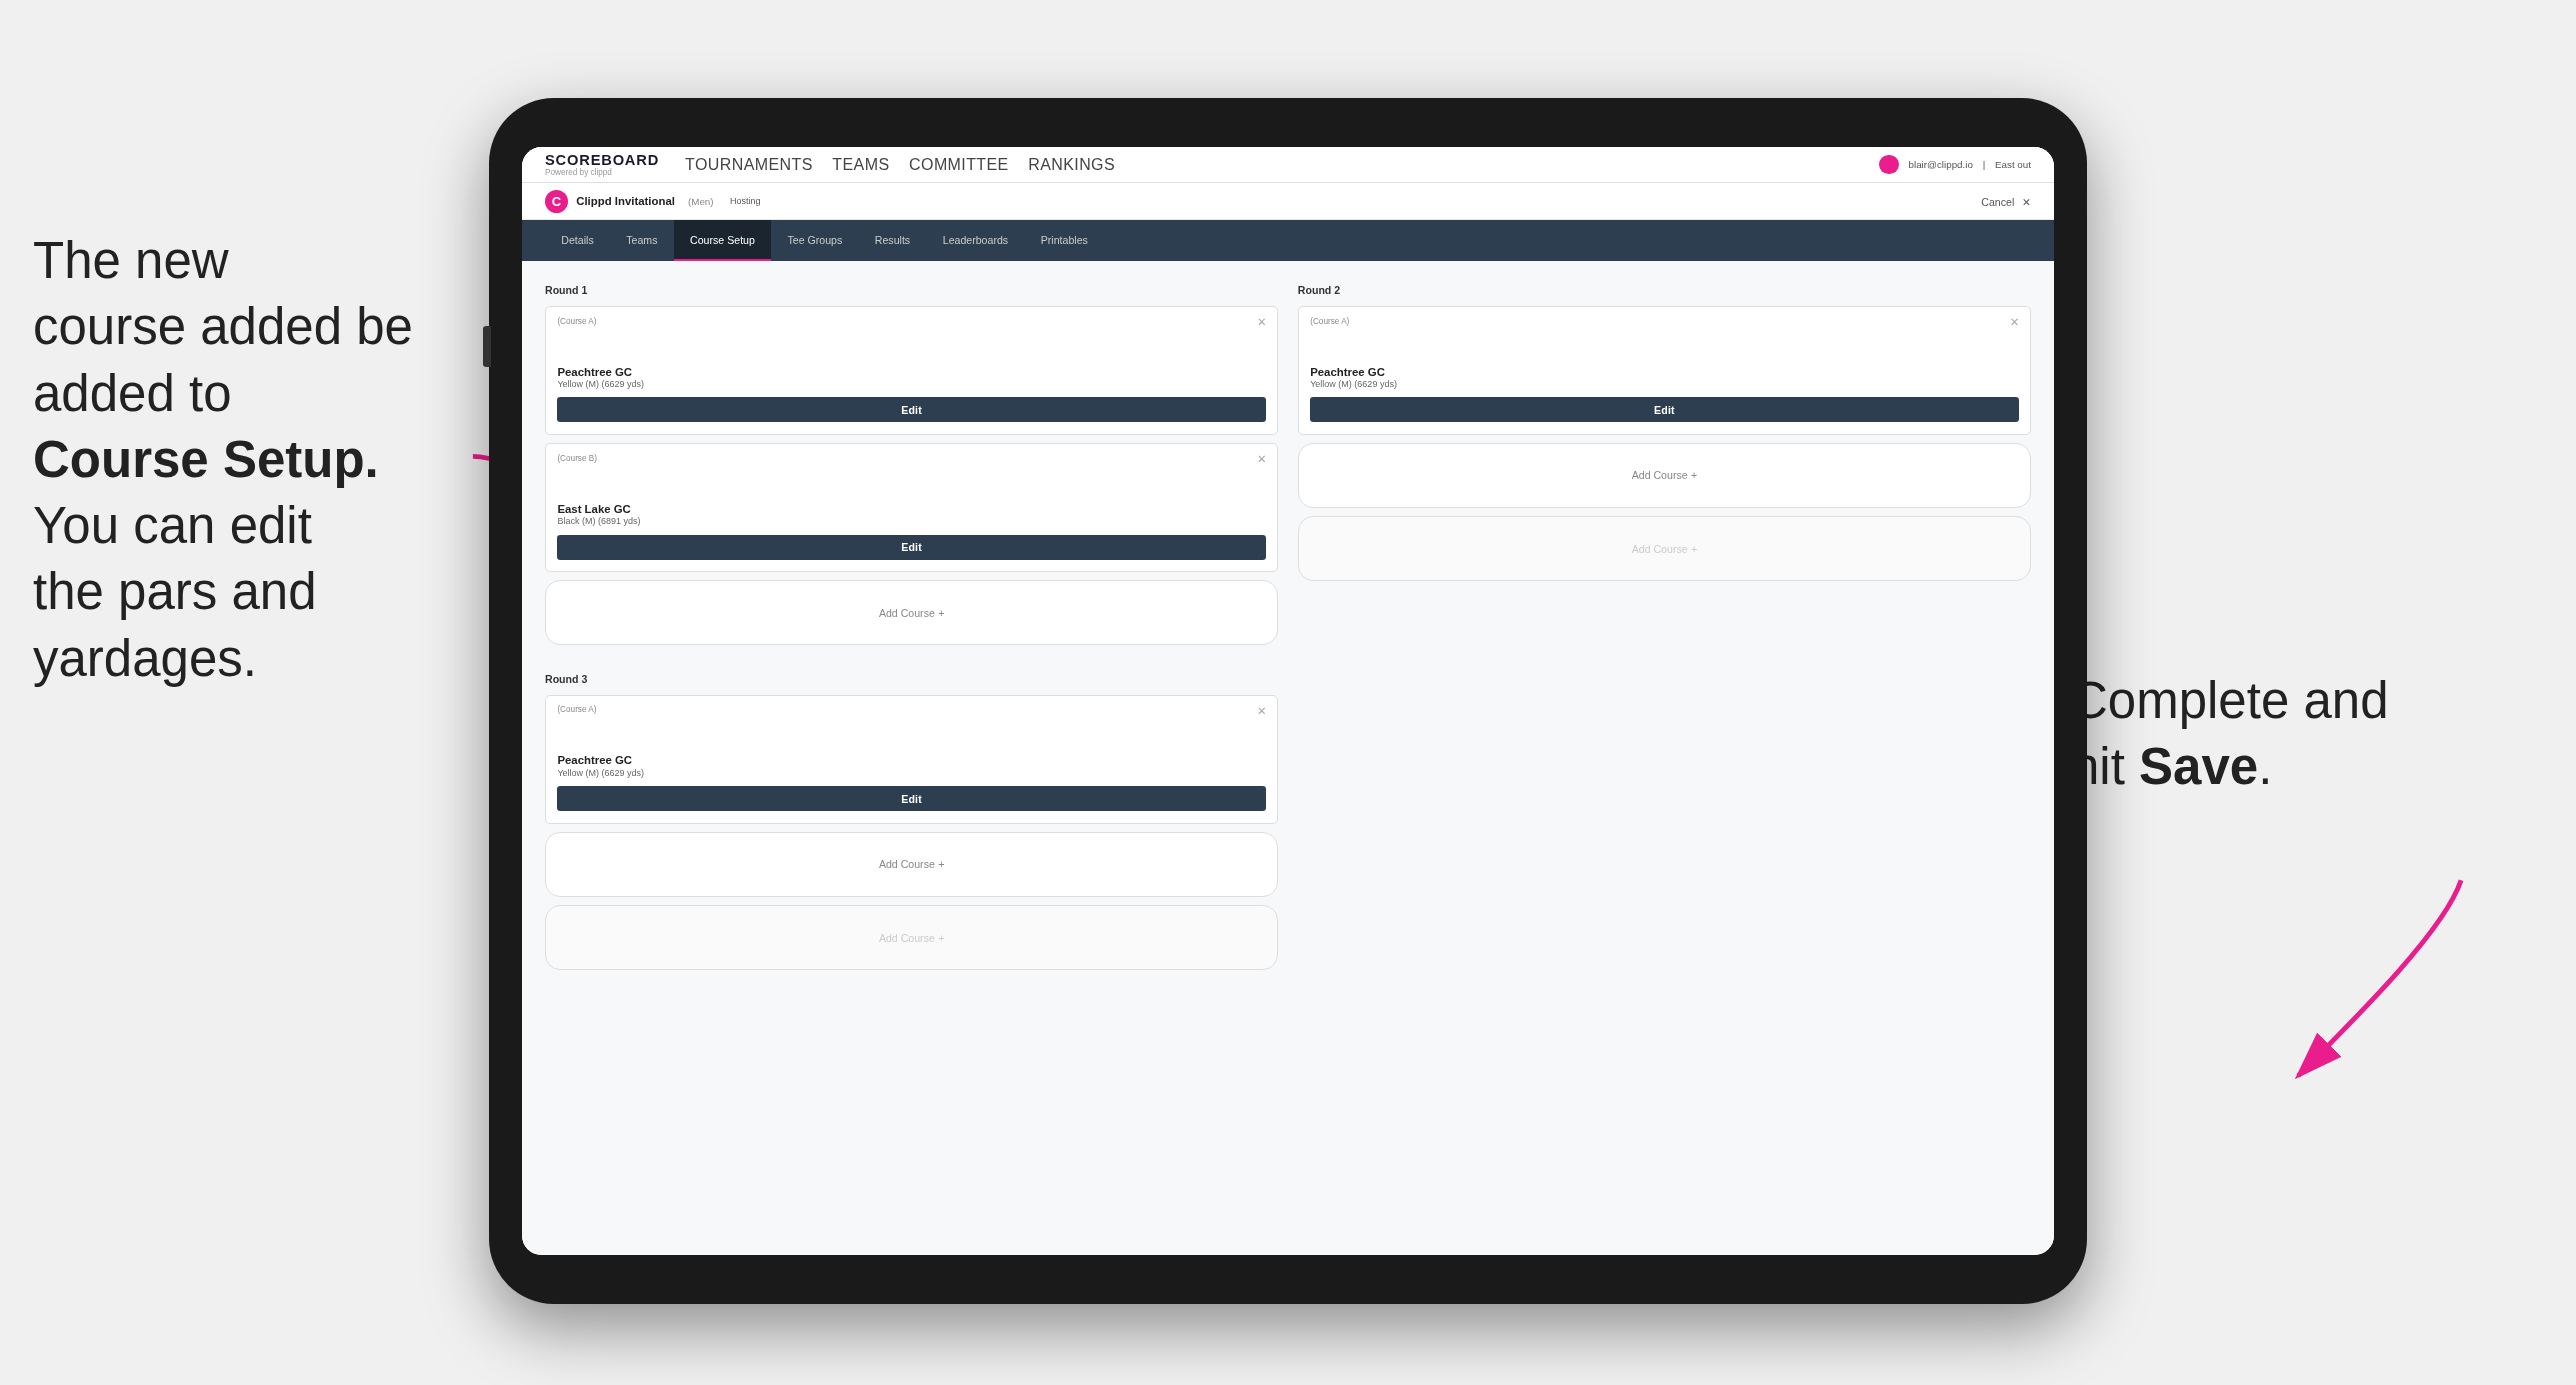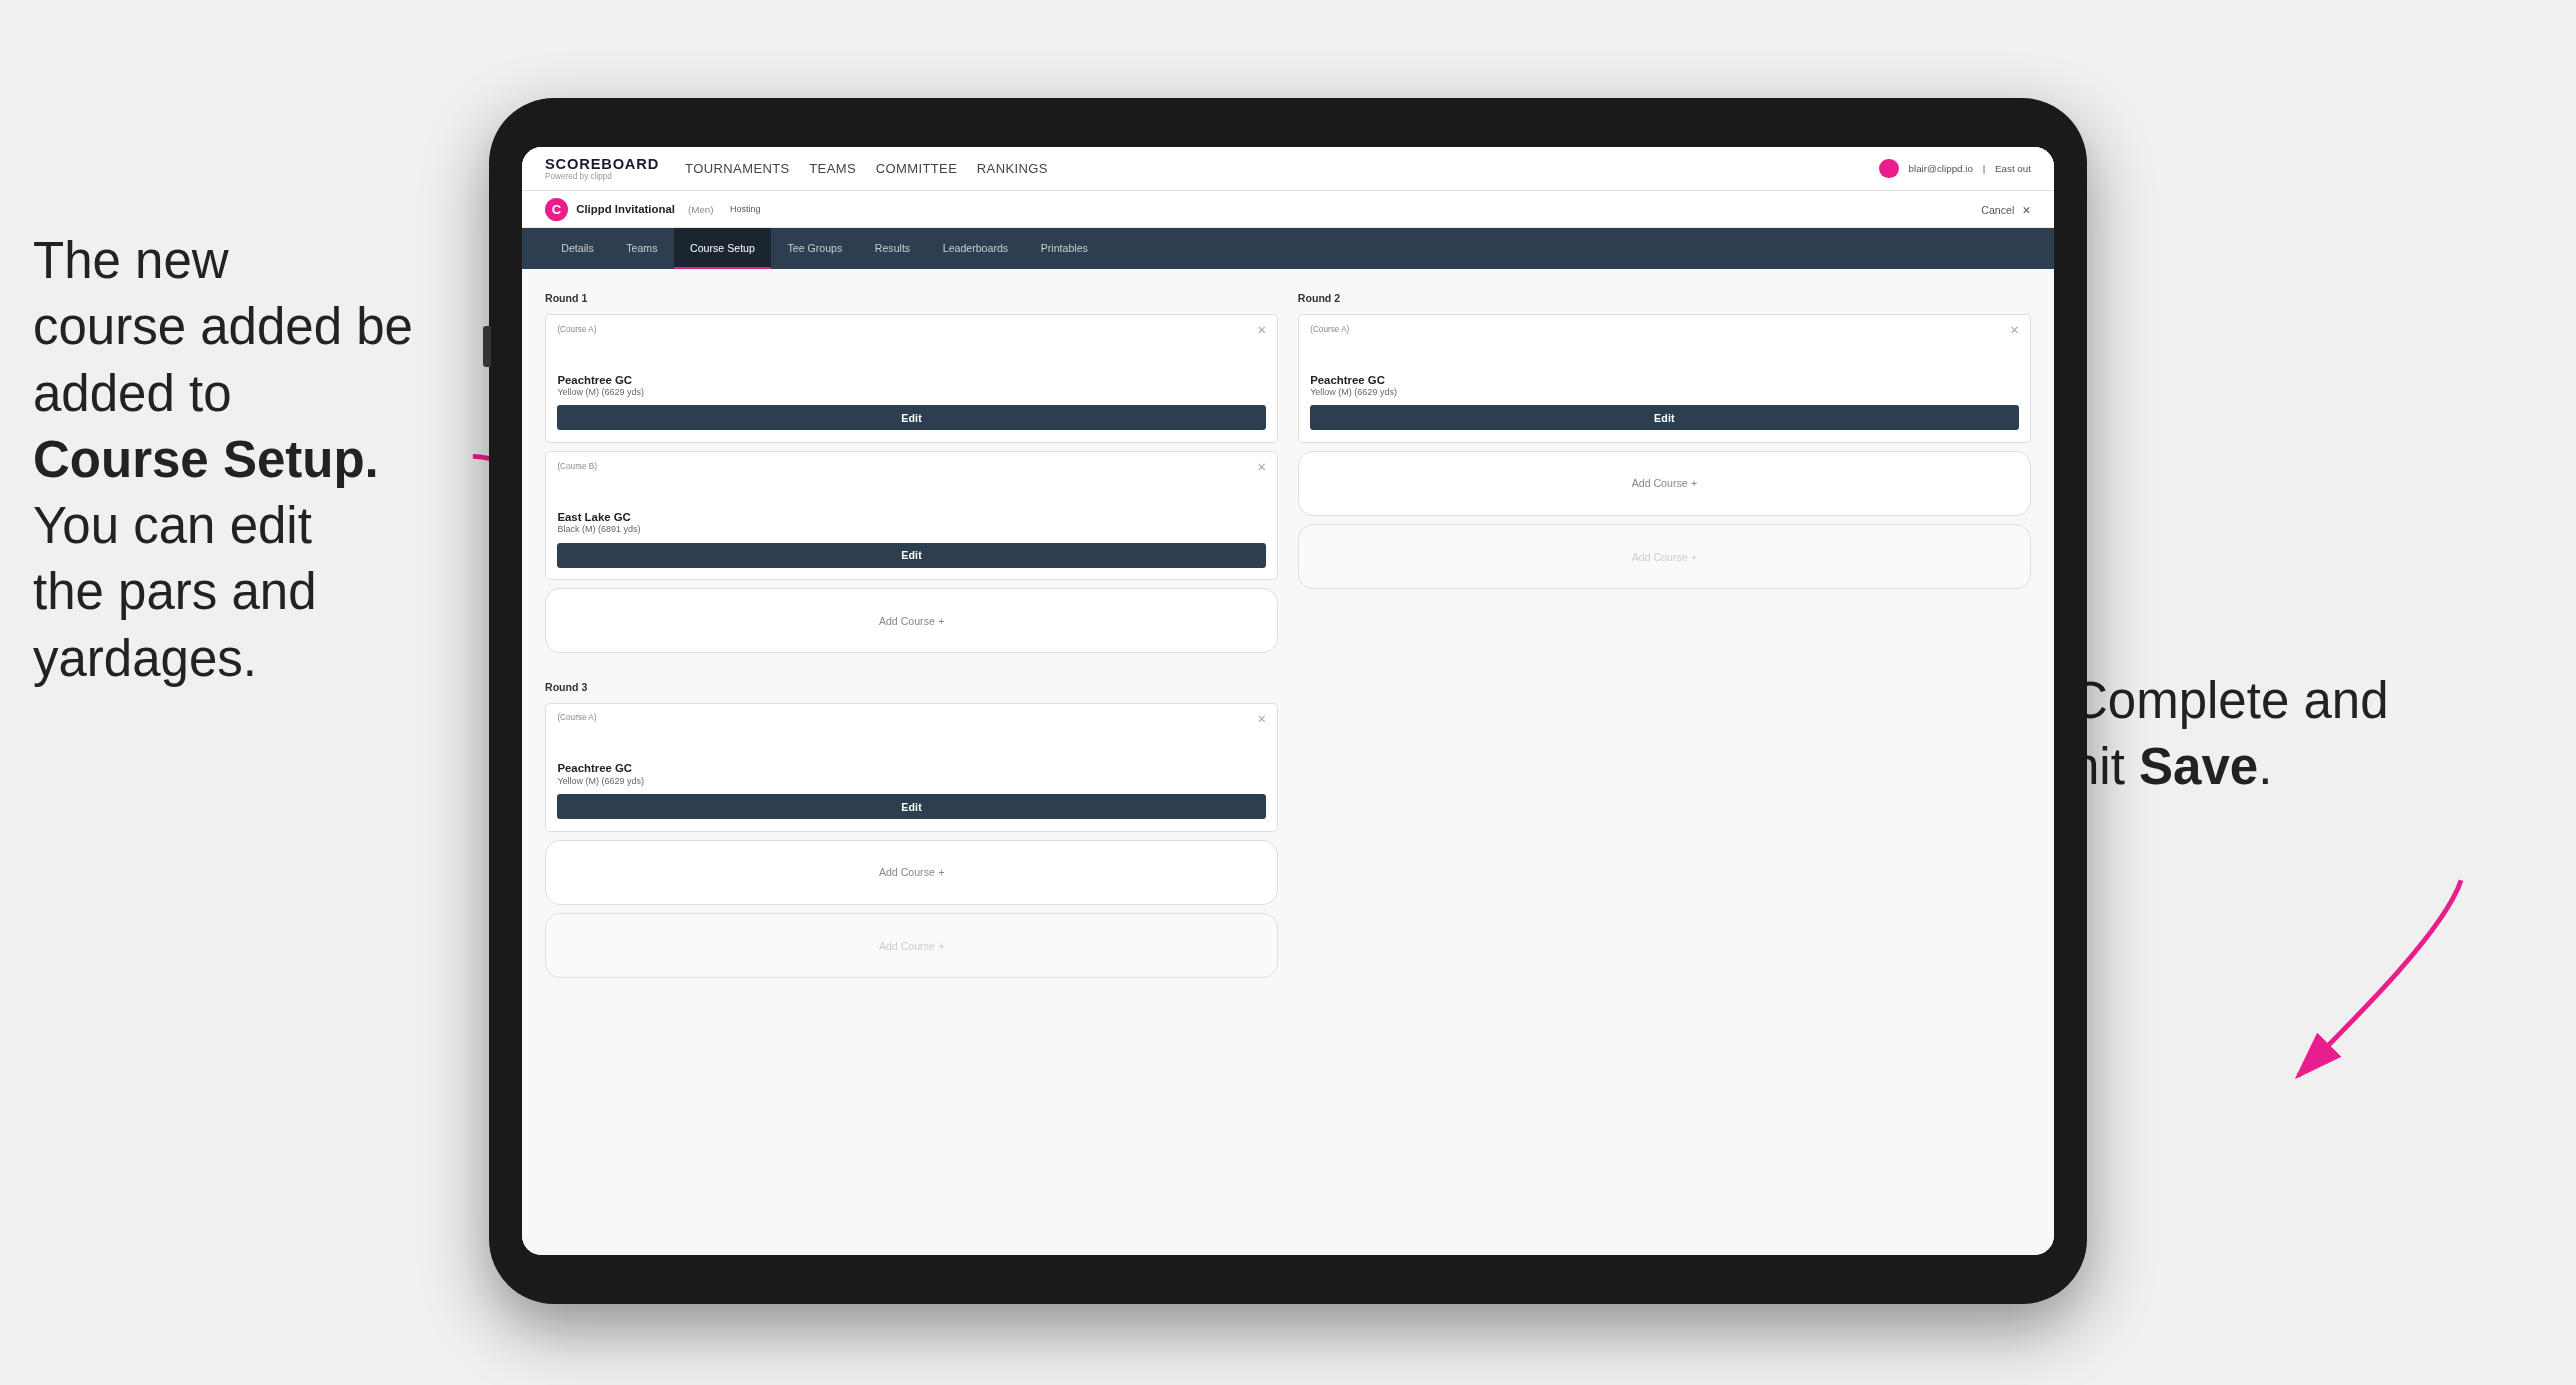--- a/index.html
+++ b/index.html
@@ -58,21 +58,21 @@
       overflow: hidden;
       display: flex;
       flex-direction: column;
     }
 
     
     .top-nav {
       background: #fff;
       border-bottom: 0.8px solid #e0e0e0;
       padding: 0 23px;
-      height: 44px;
+      height: 36px;
       display: flex;
       align-items: center;
       justify-content: space-between;
       flex-shrink: 0;
     }
 
     .nav-left {
       display: flex;
       align-items: center;
       gap: 26px;
@@ -95,21 +95,21 @@
       font-size: 8.2px;
       color: #999;
     }
 
     .nav-links {
       display: flex;
       gap: 19.6px;
     }
 
     .nav-link {
-      font-size: 13px;
+      font-size: 16px;
       color: #444;
       text-decoration: none;
       font-weight: 500;
       letter-spacing: 0.4px;
     }
 
     .nav-right {
       display: flex;
       align-items: center;
       gap: 9.8px;

